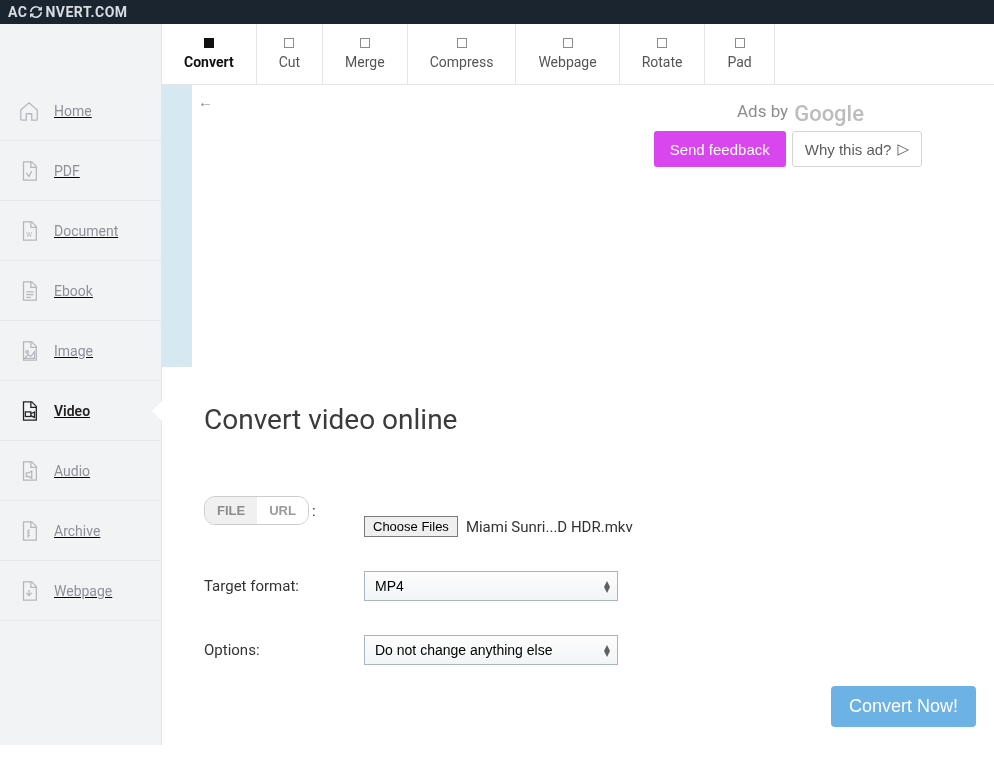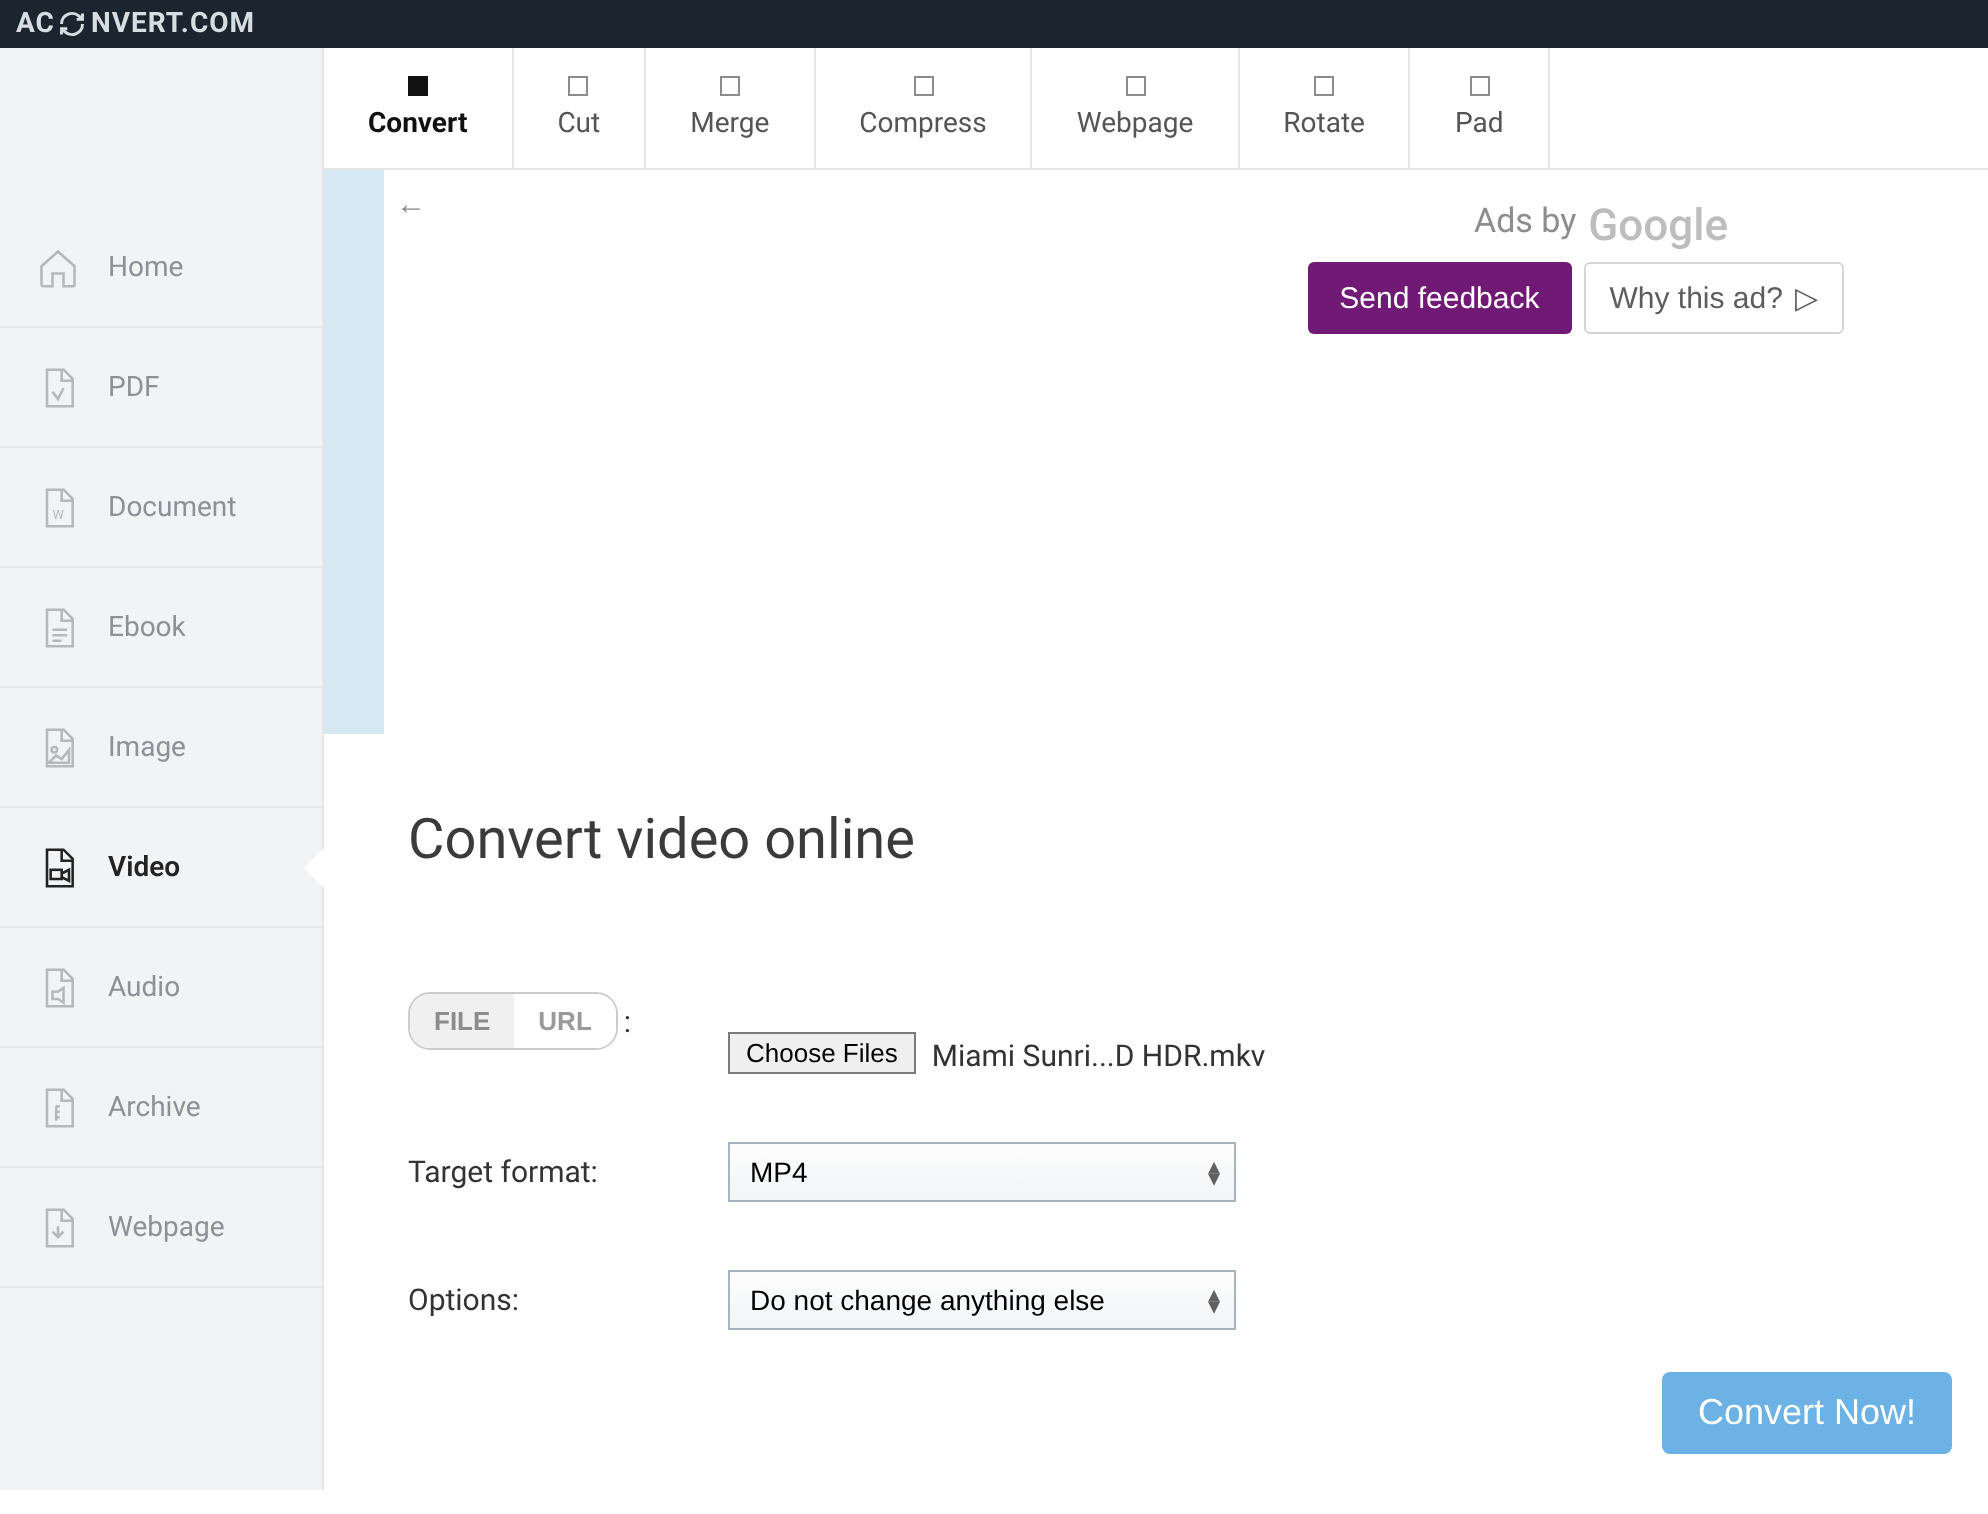--- a/index.html
+++ b/index.html
@@ -3,55 +3,55 @@
 <meta charset="utf-8">
 <style>
 * { box-sizing: border-box; margin: 0; padding: 0; }
 body { font-family: -apple-system, "Segoe UI", Roboto, Arial, sans-serif; background: #fff; width: 994px; height: 757px; overflow: hidden; }
 
 .header { background: #1a2530; height: 24px; display: flex; align-items: center; padding-left: 8px; }
 .logo { color: #d8dde2; font-weight: 700; font-size: 14px; letter-spacing: 0.5px; display: flex; align-items: center; }
 .logo-icon { display: inline-flex; margin: 0 2px; }
 
 .layout { display: flex; height: 721px; }
-.sidebar { width: 162px; background: #f2f3f4; border-right: 1px solid #e5e5e5; padding-top: 80px; }
+.sidebar { width: 162px; background: #f2f3f4; border-right: 1px solid #e5e5e5; padding-top: 57px; text-decoration: underline; }
 .side-item { display: flex; align-items: center; height: 60px; padding-left: 18px; color: #8c9198; font-size: 14px; border-bottom: 1px solid #e8e8e8; cursor: pointer; position: relative; }
 .side-item.active { color: #232323; font-weight: 600; }
 .side-item.active::after { content: ""; position: absolute; right: -1px; top: 50%; transform: translateY(-50%); width: 0; height: 0; border-top: 10px solid transparent; border-bottom: 10px solid transparent; border-right: 10px solid #fff; }
 .side-ico { width: 22px; height: 22px; margin-right: 14px; display: inline-flex; align-items: center; justify-content: center; }
 .side-ico svg { width: 22px; height: 22px; stroke: #b4b8bd; stroke-width: 1.4; fill: none; }
 .side-item.active .side-ico svg { stroke: #232323; }
 
 .main { flex: 1; background: #fff; display: flex; flex-direction: column; }
 .tabs { display: flex; border-bottom: 1px solid #e5e5e5; background: #fff; }
 .tab { padding: 14px 22px; font-size: 14px; color: #555; border-right: 1px solid #e5e5e5; display: flex; align-items: center; gap: 6px; cursor: pointer; flex-direction: column; }
 .tab.active { font-weight: 700; color: #111; }
 .tab-sq { width: 10px; height: 10px; border: 1.3px solid #8c8c8c; display: inline-block; }
 .tab.active .tab-sq { background: #111; border-color: #111; }
 
 .adzone { height: 282px; background: #fff; position: relative; border-bottom: 1px solid #fff; }
 .adstrip { width: 30px; height: 282px; background: #d6e9f2; position: absolute; left: 0; top: 0; }
 .ad-back { position: absolute; left: 36px; top: 8px; font-size: 15px; color: #888; cursor: pointer; }
 .ads-by { position: absolute; right: 130px; top: 16px; color: #8d8d8d; font-size: 17px; display: flex; align-items: flex-start; gap: 6px; }
 .google { font-size: 22px; color: #bdbdbd; font-weight: 500; }
 .ad-btns { position: absolute; right: 72px; top: 46px; display: flex; gap: 6px; }
-.send-fb { background: #701a75; color: #fff; border: none; padding: 8px 16px; font-size: 15px; border-radius: 3px; cursor: pointer; }
+.send-fb { background: #d946ef; color: #fff; border: none; padding: 8px 16px; font-size: 15px; border-radius: 3px; cursor: pointer; }
 .why-ad { background: #fff; border: 1px solid #d5d5d5; color: #5d5d5d; padding: 8px 12px; font-size: 15px; border-radius: 3px; cursor: pointer; display: flex; align-items: center; gap: 6px; }
 
 .content { padding: 36px 42px; position: relative; flex: 1; }
 .page-title { font-size: 28px; color: #3b3b3b; font-weight: 400; margin-bottom: 48px; }
 .row { display: flex; align-items: center; margin-bottom: 34px; }
 .row-label { width: 160px; font-size: 15px; color: #333; }
 
 .source-toggle { display: flex; border: 1px solid #ccc; border-radius: 11px; overflow: hidden; margin-right: 3px; }
 .src-btn { padding: 6px 12px; font-size: 13px; font-weight: 700; color: #9a9a9a; background: #fff; border: none; cursor: pointer; }
 .src-btn.sel { background: #f0f0f0; color: #8c8c8c; }
 .colon { font-size: 15px; color: #333; }
 
-.choose-wrap { display: flex; align-items: flex-end; gap: 8px; margin-top: 32px; }
+.choose-wrap { display: flex; align-items: center; gap: 8px; margin-top: 32px; }
 .choose-btn { background: #efefef; border: 1px solid #7b7b7b; padding: 2px 8px; font-size: 13px; cursor: pointer; }
 .file-name { font-size: 15px; color: #333; }
 
 .select-wrap { position: relative; width: 254px; }
 .select-wrap select { width: 100%; padding: 6px 10px; font-size: 14px; border: 1px solid #a7b4c1; background: linear-gradient(#fdfdfd, #f2f4f6); appearance: none; -webkit-appearance: none; cursor: pointer; }
 .sel-arr { position: absolute; right: 8px; top: 50%; transform: translateY(-50%); pointer-events: none; font-size: 12px; color: #606060; display: flex; flex-direction: column; line-height: 6px; }
 
 .convert-btn { position: absolute; right: 18px; bottom: 18px; background: #6cb2e4; color: #fff; border: none; padding: 10px 18px; font-size: 18px; border-radius: 4px; cursor: pointer; }
 </style>
 </head>

